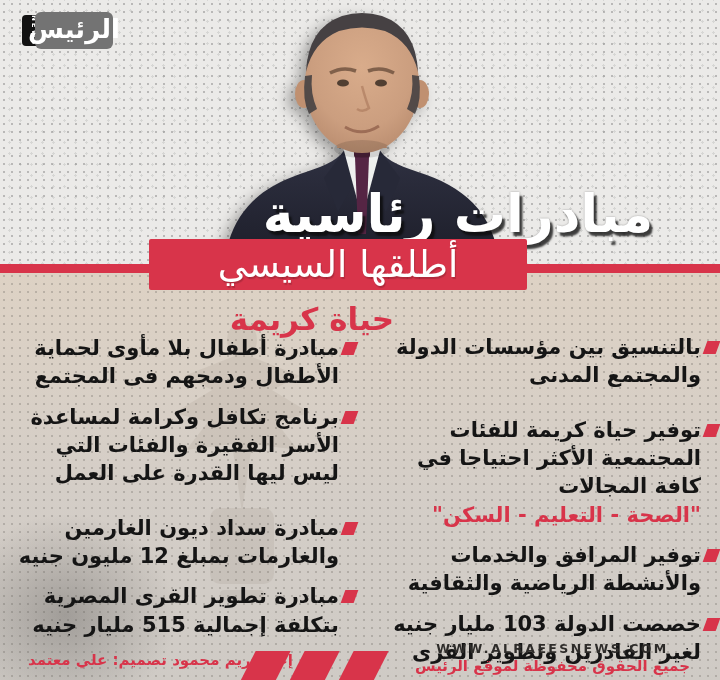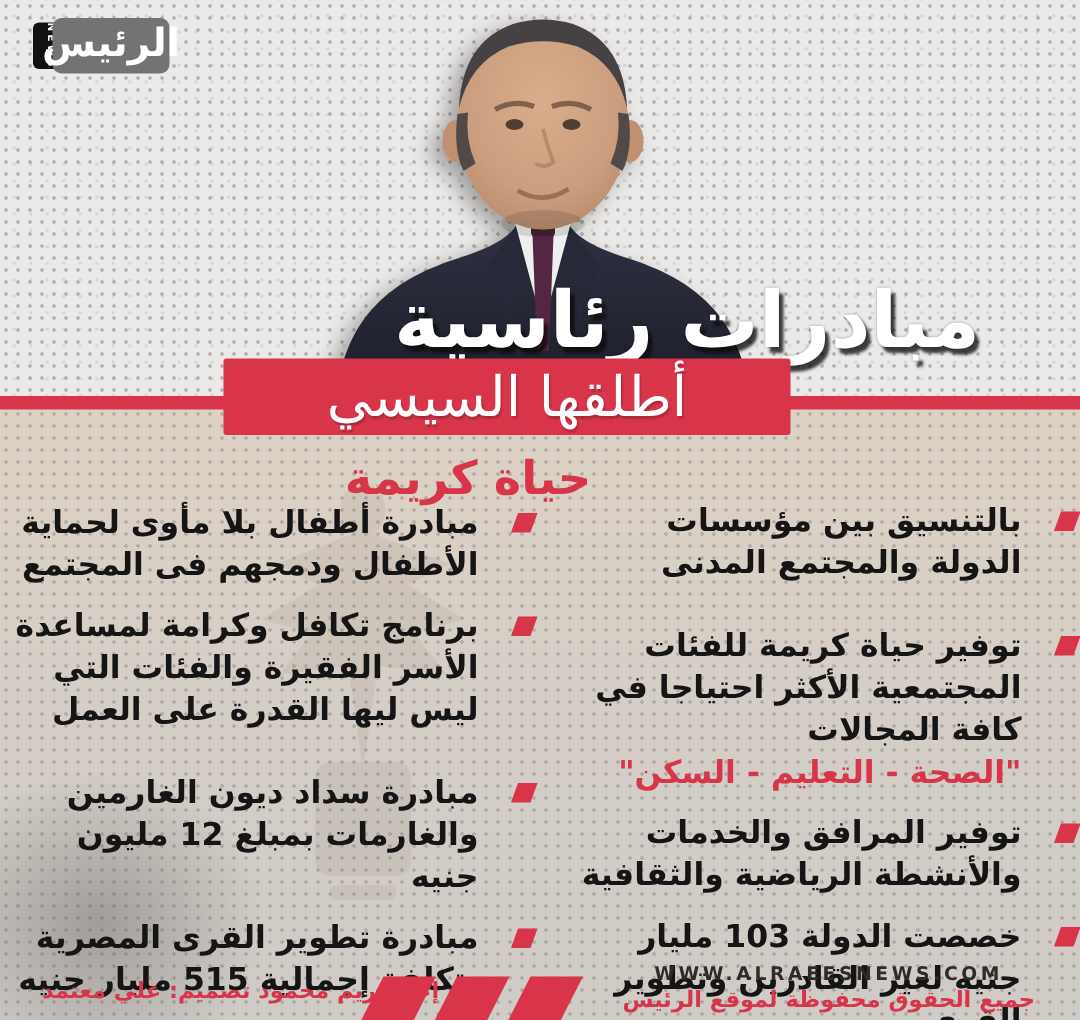--- a/index.html
+++ b/index.html
@@ -53,21 +53,21 @@
     display:flex;align-items:center;justify-content:center;border-radius:2px;
     color:#fff;font-size:37px;font-weight:normal;direction:rtl;
     text-shadow:1px 2px 1px rgba(0,0,0,.18);}
   .subtitle{position:absolute;top:273px;left:0;width:624px;text-align:center;z-index:5;
     color:#d8344a;font-size:31px;font-weight:bold;direction:rtl;margin-top:28px;}
 
   
   .col{position:absolute;z-index:3;direction:rtl;display:flex;flex-direction:column;}
   .col-right{top:333px;right:2px;width:336px;}
   .col-left{top:334px;right:364px;width:350px;}
-  .item{display:flex;gap:24px;align-items:flex-start;}
+  .item{display:flex;gap:4px;align-items:flex-start;}
   .item + .item{margin-top:12px;}
   .item.gap-lg{margin-top:26px;}
   .bullet{flex:none;width:13px;height:13px;margin-top:8px;background:#d8344a;transform:skewX(-20deg);}
   .itext,.hl{margin:0;font-size:21px;font-weight:bold;line-height:1.35;text-align:right;}
   .itext{color:#151515;}
   .hl{color:#d8344a;}
 
   
   .credits{position:absolute;left:28px;bottom:11px;z-index:6;direction:rtl;
     color:#d8344a;font-size:15px;font-weight:bold;}

